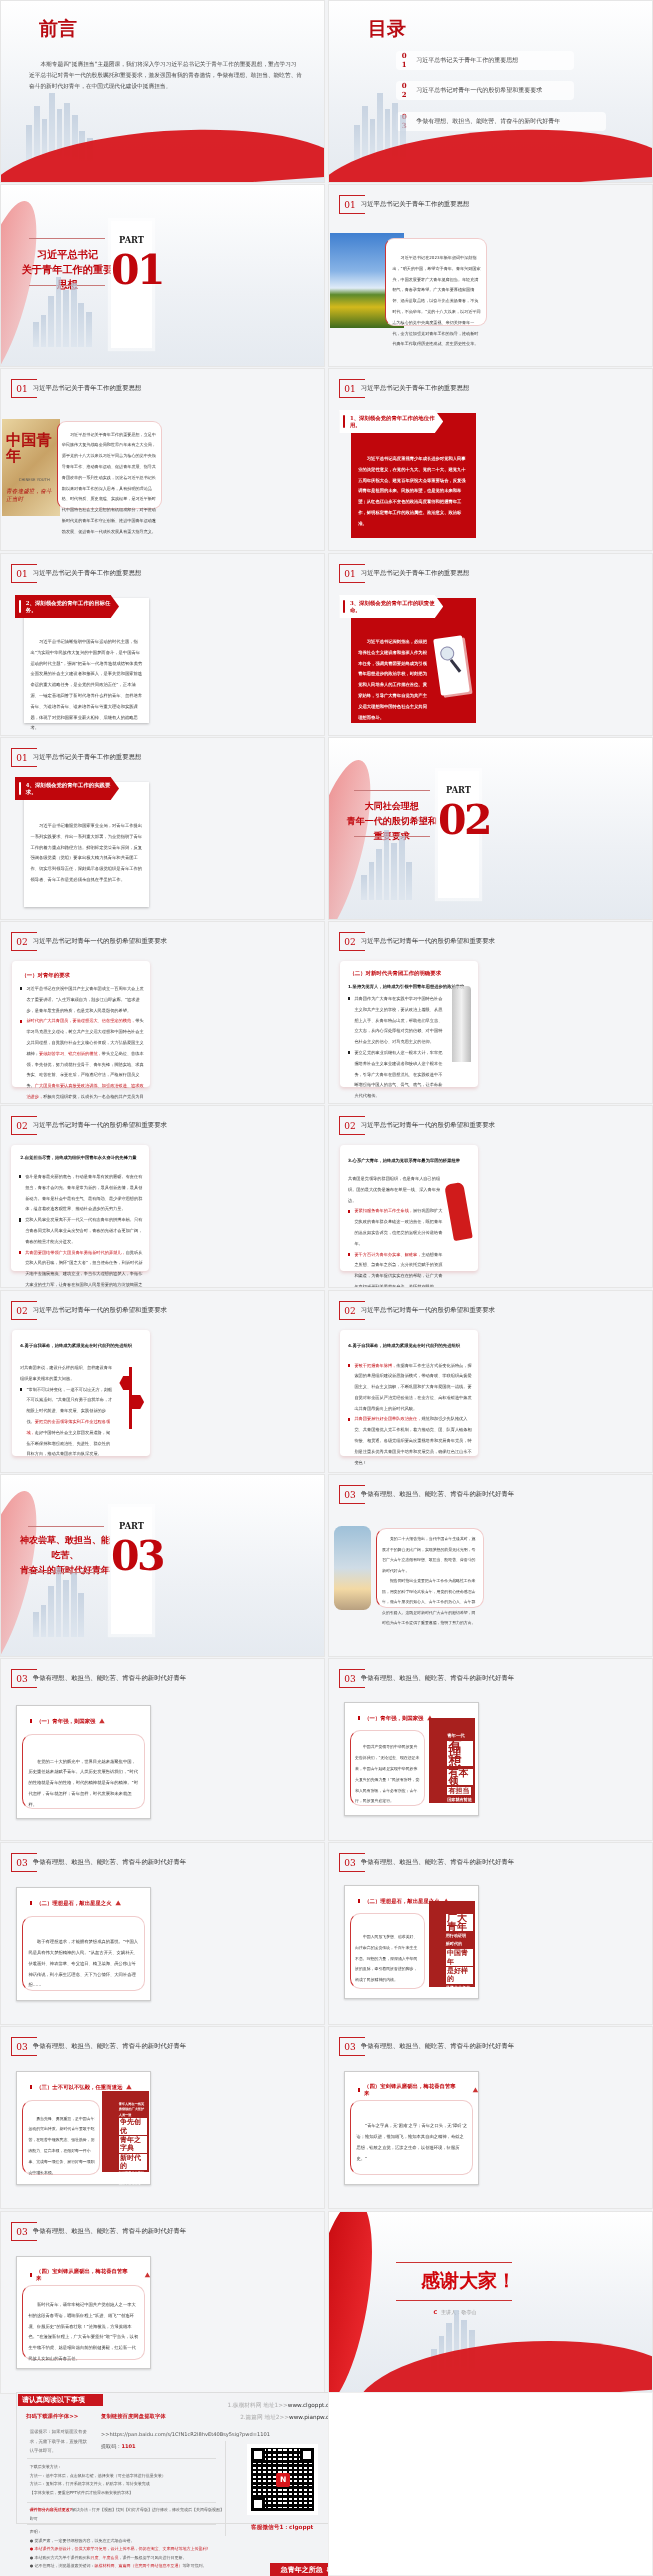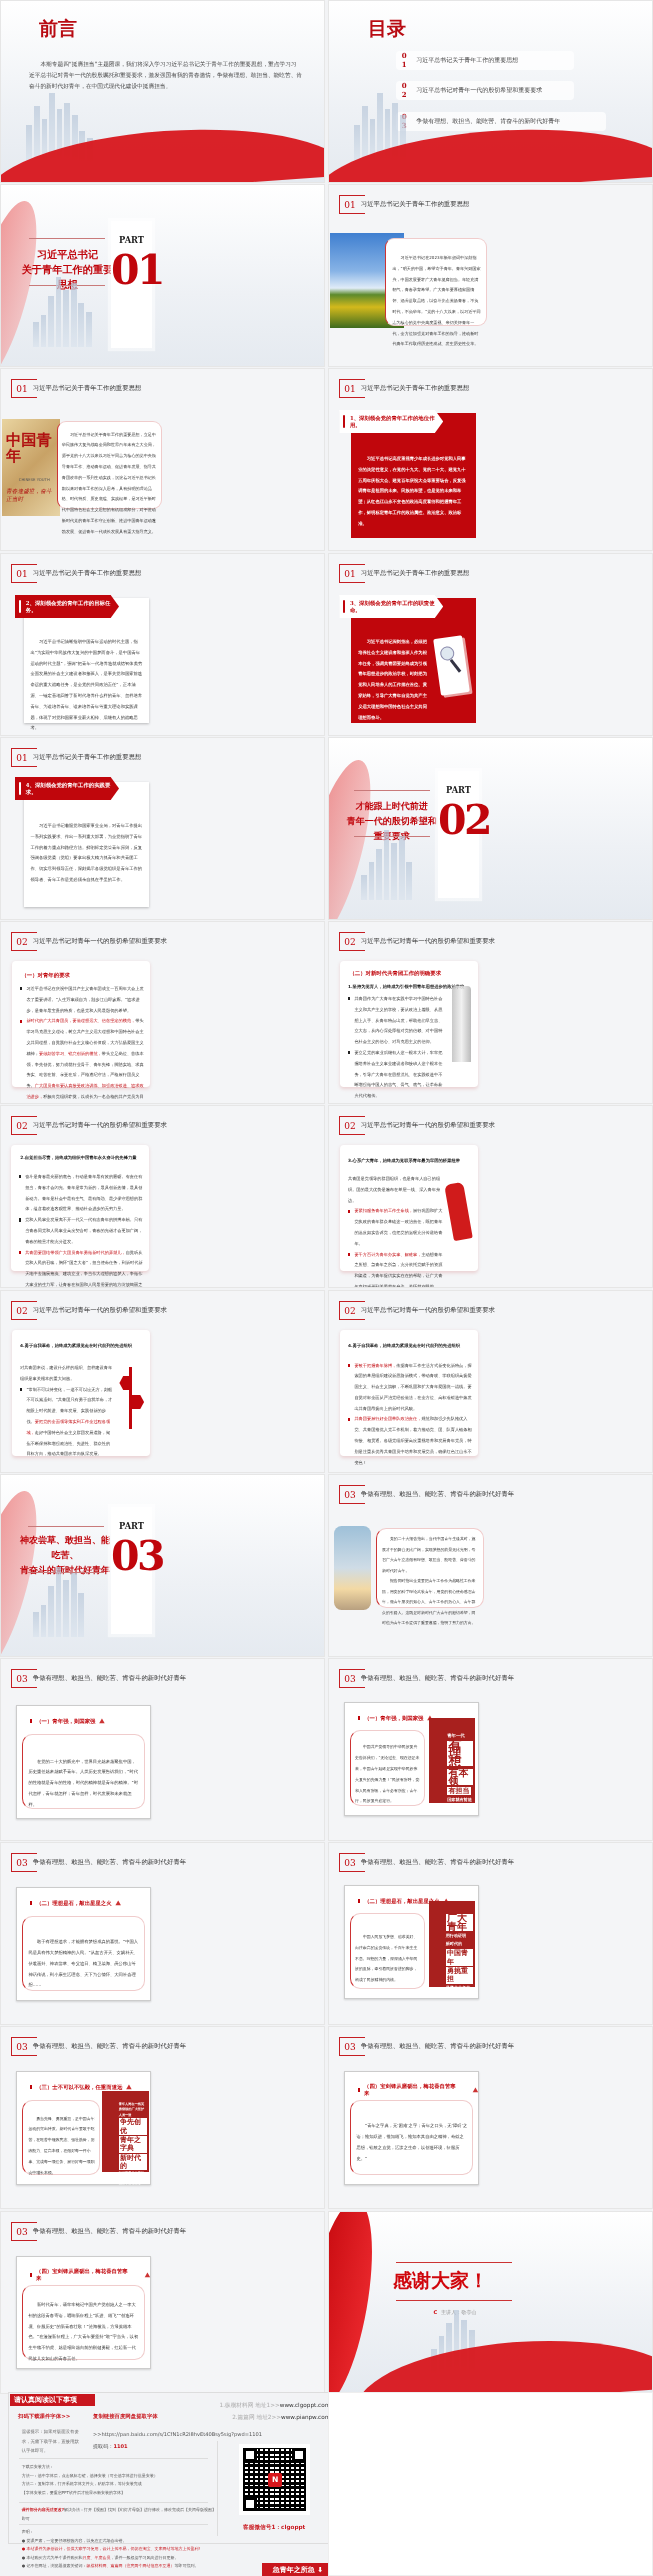--- a/index.html
+++ b/index.html
@@ -41,21 +41,21 @@
 .photo{position:absolute;overflow:hidden}
 .sub-h{font-size:5.4px;font-weight:bold;color:#c0060c}
 .bullet{position:relative;padding-left:6.4px}
 .bullet:before{content:"";position:absolute;left:0;top:3.2px;width:2.5px;height:3.2px;background:#222}
 .bullet.rb:before{background:#c0060c}
 .framecard{position:absolute;background:#fff;border:0.6px solid #ccc;box-shadow:0 1.3px 1.9px rgba(0,0,0,.15)}
 .fc-title{position:absolute;left:12.7px;top:11.4px;font-family:"DejaVu Serif",serif;font-weight:bold;color:#c0060c;font-size:5.4px;display:flex;align-items:center;gap:3.8px}
 .fc-title .sq{width:2.5px;height:3.8px;background:#c0060c}
 .quote-panel{position:absolute;background:#a8201e;color:#fff;font-family:"DejaVu Serif",serif;font-weight:bold}
 .quote-panel .line{background:#fff;color:#a8201e;display:inline-block;padding:0 1.3px;margin:0.6px 0}
-.notice{position:absolute;left:8px;top:2392px;width:327px;height:152px;background:#f2f3f5;border:0.6px solid #ddd}
+.notice{position:absolute;left:16px;top:2392px;width:327px;height:132px;background:#f2f3f5;border:0.6px solid #ddd}
 .blank{position:absolute;left:328px;top:2392px;width:325px;height:184px;background:#fff;border:0.6px solid #eee}
 </style>
 </head>
 <body>
 
 <div class="grid">
 
   <div class="slide L cover" style="top:0">
     <div class="big-title" style="left:38px;top:15.2px;font-size:19px">前言</div>
     <div class="para" style="left:28px;top:58px;width:273px;font-size:5.7px;line-height:11px">本期专题四“挺膺担当”主题团课，我们将深入学习习近平总书记关于青年工作的重要思想，重点学习习近平总书记对青年一代的殷殷嘱托和重要要求，激发强国有我的青春激情，争做有理想、敢担当、能吃苦、肯奋斗的新时代好青年，在中国式现代化建设中挺膺担当。</div>
@@ -212,21 +212,21 @@
     <div class="tag redtag" style="left:14px;top:39px;width:104px">
         <span class="vb"></span>
         <span class="tl">4、深刻领会党的青年工作的实践要求。</span>
       </div>
   </div>
 
   <div class="slide R cover" style="top:737px">
     <div class="ribbon-side" style="left:-19px;top:19px"></div>
     <div class="hline" style="left:25.4px;top:52px;width:76px"></div>
     <div class="sec-title" style="left:15.2px;top:61px;width:95px;font-size:9px">
-      <div>才能跟上时代前进</div>
+      <div>大同社会理想</div>
       <div>青年一代的殷切希望和重要要求</div>
     </div>
     <div class="hline" style="left:25.4px;top:98px;width:76px"></div>
     <div class="part-box" style="left:109px;top:33px">
       <div class="p">PART</div>
       <div class="n">02</div>
     </div>
     <div class="city" style="left:32px">
         <i style="height:25.4px"></i>
         <i style="height:38px"></i>
@@ -449,21 +449,21 @@
           <span style="color:#c33;font-size:6.4px">⛰</span>
         </div>
       <div class="round-box" style="left:5.1px;top:27px;width:75px;height:76px">
         <div class="txt-s ind" style="padding:18px 3.8px 0 3.8px;font-size:3.9px;line-height:10.8px">中国人民放飞梦想、追求美好、向往崇高的宝贵传统，千百年来生生不息。理想的力量，深深涌入中华民族的血脉，牵引着民族奋进的脚步，构成了民族精神的内核。</div>
       </div>
       <div class="quote-panel" style="left:84px;top:15.2px;width:46px;height:86px;padding:12.7px 2.5px 0 16.5px;font-size:5.1px;line-height:8.3px">
         <div class="line" style="font-size:10px">广大青年</div>
         <div style="font-size:4.1px">用行动证明</div>
         <div style="font-size:4.1px">新时代的</div>
         <div class="line" style="font-size:7px">中国青年</div>
-        <div class="line" style="font-size:7px">勇挑重担</div>
+        <div class="line" style="font-size:7px">是好样的</div>
         <div style="font-size:4.1px">是堪当大任的</div>
       </div>
     </div>
   </div>
 
   <div class="slide L" style="top:2026px">
     <div class="hdr">
         <span class="bar"></span>
         <span class="num">03</span>
         <span class="txt">争做有理想、敢担当、能吃苦、肯奋斗的新时代好青年</span>
@@ -520,21 +520,21 @@
         </div>
       <div class="round-box" style="left:5.1px;top:28px;width:123px;height:75px">
         <div class="txt-s ind" style="padding:14px 5.1px 0 5.1px;font-size:4.3px;line-height:10.8px">新时代青年，请牢牢铭记中国共产党创始人之一李大钊的这段青春寄语，唱响新征程上“跃进、雄飞”“创造环境、征服历史”的新青春壮歌！“沧海横流，方显英雄本色。”在漫漫新征程上，广大青年要坚持“敢”字当头，以初生牛犊不怕虎、越是艰险越向前的刚健勇毅，扛起新一代民族儿女如山的青春责任。</div>
       </div>
     </div>
   </div>
 
   <div class="slide R cover" style="top:2211px">
     <div style="position:absolute;left:-19px;top:-12.7px;width:57px;height:210px;background:linear-gradient(90deg,#c80b10,#e8262b);border-radius:50%;transform:rotate(10deg)"></div>
     <div class="hline" style="left:67px;top:50px;width:116px;background:#c33"></div>
-    <div class="big-title" style="left:64px;top:56px;width:123px;text-align:left;font-size:19px;color:#d0060c">感谢大家！</div>
+    <div class="big-title" style="left:64px;top:56px;width:123px;text-align:right;font-size:19px;color:#d0060c">感谢大家！</div>
     <div class="hline" style="left:67px;top:88px;width:116px;background:#c33"></div>
     <div style="position:absolute;left:69px;top:97px;width:114px;text-align:center;font-size:5.1px;color:#999"><span style="color:#d0060c;font-weight:bold;margin-right:3.8px">C</span><span>主讲人：敬亭山</span></div>
     <div class="city" style="left:102px">
         <i style="height:25.4px"></i>
         <i style="height:38px"></i>
         <i style="height:51px"></i>
         <i style="height:64px"></i>
         <i style="height:54px"></i>
         <i style="height:44px"></i>
       </div>

